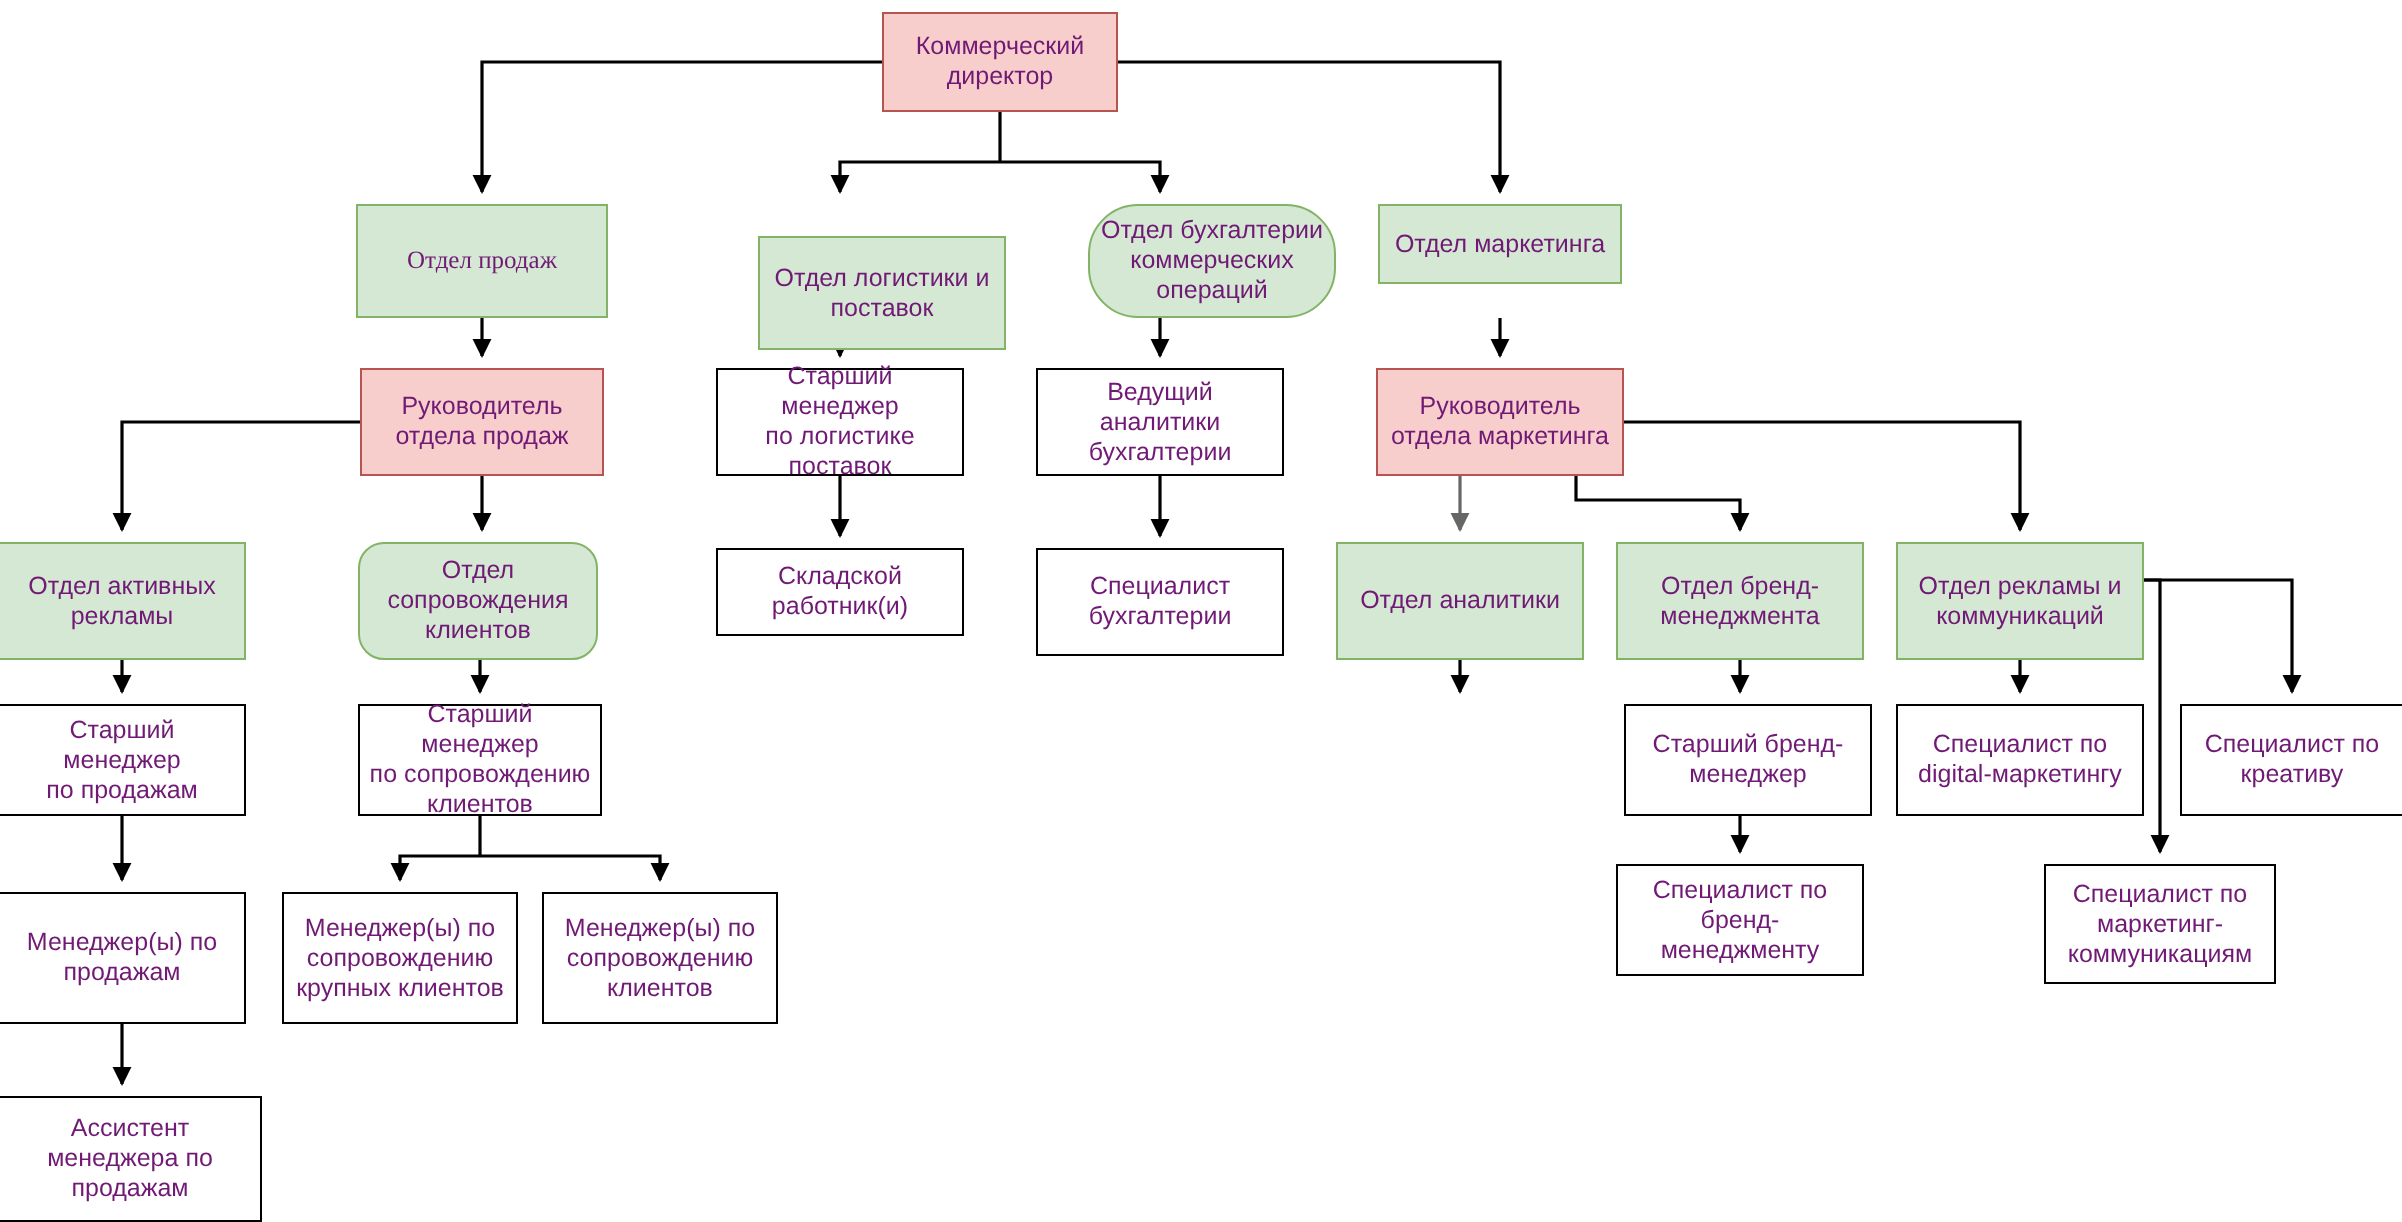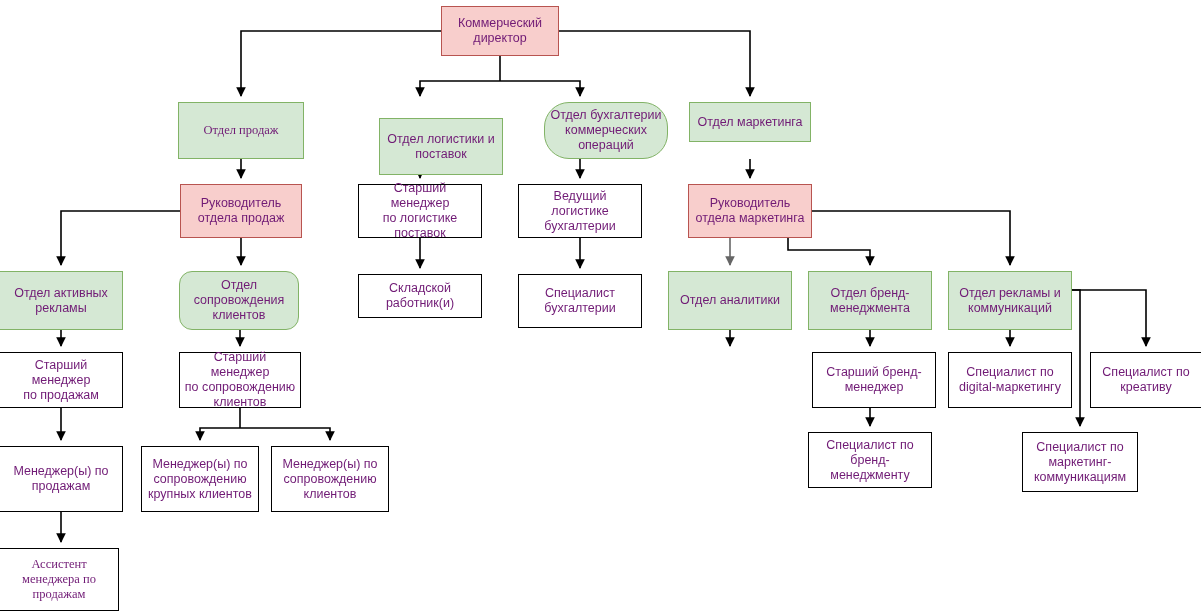--- a/index.html
+++ b/index.html
@@ -146,21 +146,21 @@
       <span class="node-label">Руководитель
 отдела продаж</span>
     </div>
   <div class="node plain" style="left:358px;  top:184px; width:124px; height:54px;">
       <span class="node-label">Старший менеджер
 по логистике
 поставок</span>
     </div>
   <div class="node plain" style="left:518px;  top:184px; width:124px; height:54px;">
       <span class="node-label">Ведущий
-логистике
+аналитики
 бухгалтерии</span>
     </div>
   <div class="node pink" style="left:688px;  top:184px; width:124px; height:54px;">
       <span class="node-label">Руководитель
 отдела маркетинга</span>
     </div>
 
   <div class="node green" style="left:-1px;   top:271px; width:124px; height:59px;">
       <span class="node-label">Отдел активных
 рекламы</span>
@@ -229,19 +229,19 @@
   <div class="node plain" style="left:808px;  top:432px; width:124px; height:56px;">
       <span class="node-label">Специалист по
 бренд-менеджменту</span>
     </div>
   <div class="node plain" style="left:1022px; top:432px; width:116px; height:60px;">
       <span class="node-label">Специалист по
 маркетинг-
 коммуникациям</span>
     </div>
 
-  <div class="node plain" style="left:-1px;   top:548px; width:120px; height:63px;font-family:Liberation Serif, serif;">
+  <div class="node plain" style="left:-1px;   top:548px; width:132px; height:63px;">
       <span class="node-label">Ассистент
 менеджера по
 продажам</span>
     </div>
 
 </div>
 
 </body></html>

